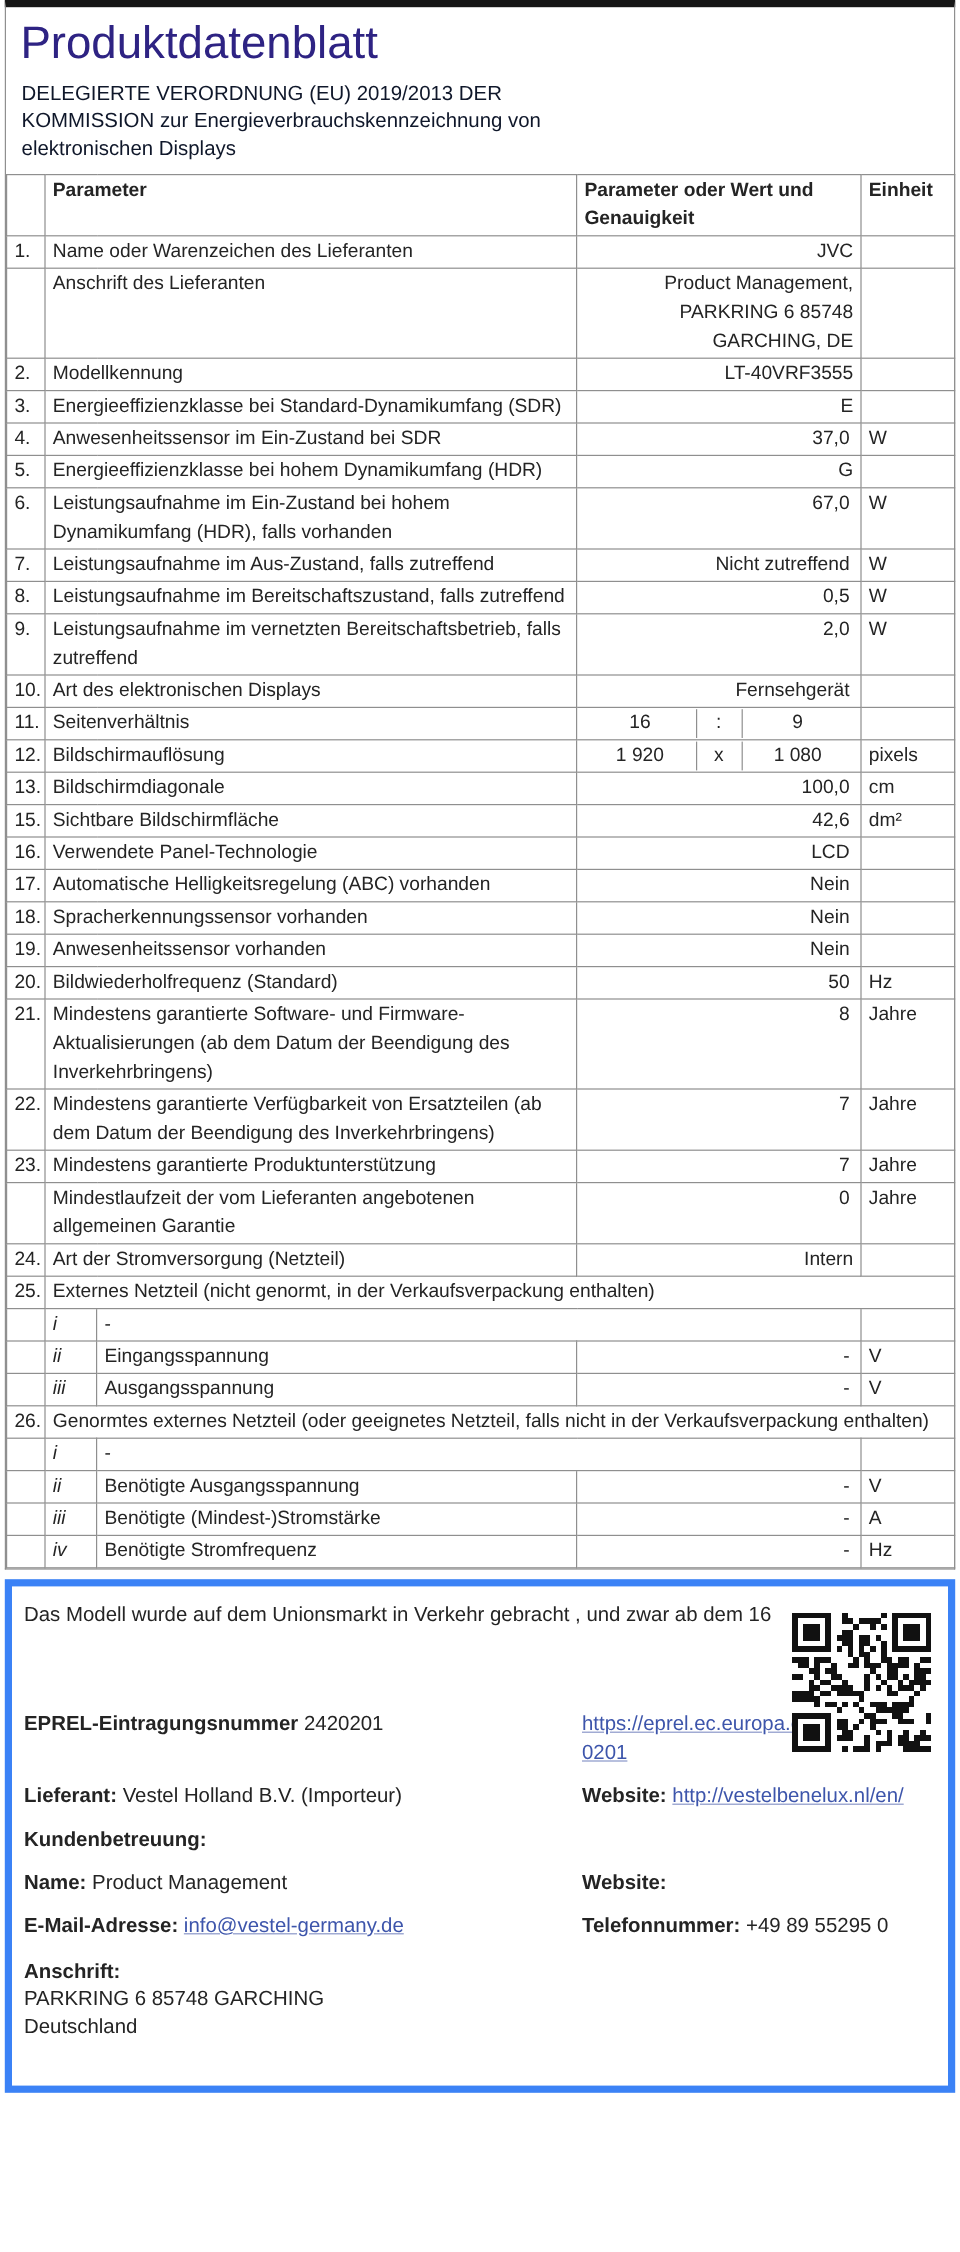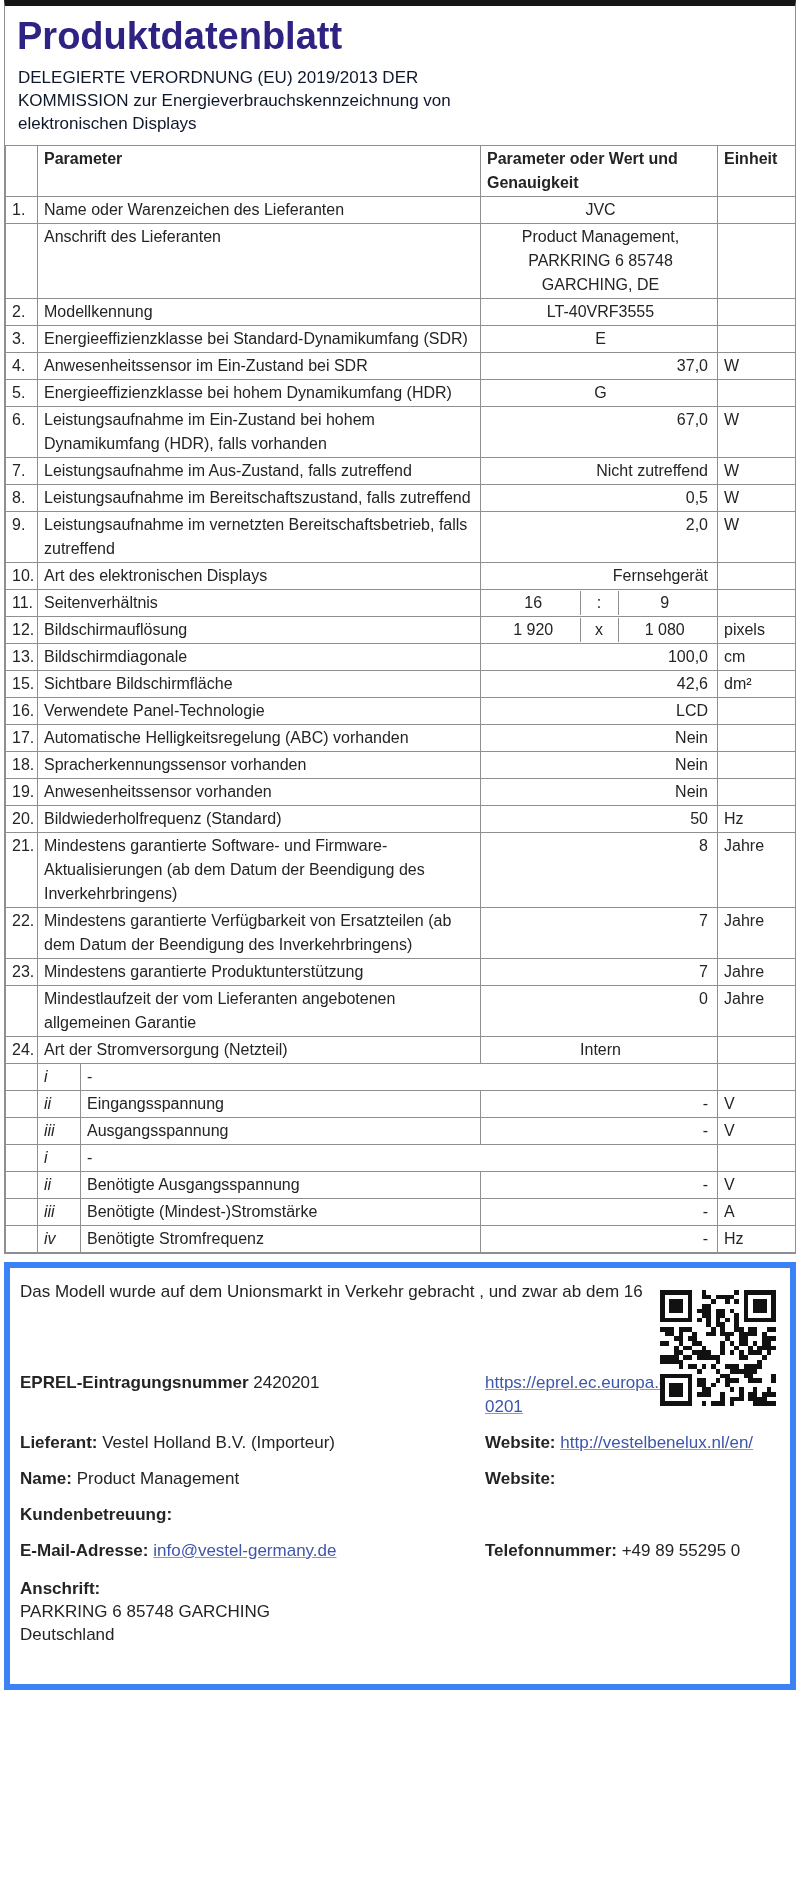--- a/index.html
+++ b/index.html
@@ -10,42 +10,42 @@
     color:#242424;
     -webkit-font-smoothing:antialiased;
   }
   .sheet {
     margin:0 4px;
     border:1px solid #8f8f8f;
     border-top:6px solid #161616;
   }
   .title-block { padding:6px 10px 10px 10px; }
   .doc-title {
-    font-size:38px; font-weight:bold; color:#2e2383;
+    font-size:38px; font-weight:normal; color:#2e2383;
     letter-spacing:0px; line-height:44px; margin:2px 0 8px 2px;
   }
   .doc-subtitle {
     font-size:17px; line-height:23px; color:#0f172a;
     max-width:500px; margin-left:3px;
   }
   table.params {
     width:100%; border-collapse:collapse; table-layout:fixed;
     font-size:16px; line-height:24px; color:#242424;
   }
   table.params td, table.params th { border:1px solid #8f8f8f; padding:1px 6px; vertical-align:top; }
   th { font-weight:bold; text-align:left; }
   col.c-num   { width:32px; }
   col.c-roman { width:43px; }
   col.c-param { width:400px; }
   col.c-val   { width:237px; }
   col.c-unit  { width:78px; }
   td.num   { padding-left:8px; }
   td.roman { font-style:italic; padding-left:10px; }
   td.param { padding-left:9px; padding-right:5px; }
-  td.val.left  { text-align:center; padding-left:9px; }
+  td.val.left  { text-align:right; padding-left:9px; }
   td.val.right { text-align:right; padding-right:9px;padding-left:14px; }
   td.unit { padding-left:10px; }
   td.section { padding-left:9px; }
   td.dashcell { padding-left:10px; padding-top:3px; padding-bottom:7px; }
   td.ratio { padding:0; }
   td.ratio .wrap { display:flex; width:100%; }
   td.ratio .p1, td.ratio .p2 { flex:1; text-align:center; }
   td.ratio .psep { width:39px; text-align:center; border-left:1px solid #8f8f8f; border-right:1px solid #8f8f8f; }
   .hdr-row th { padding:3px 6px 2px 9px; }
 
@@ -254,38 +254,46 @@
           <td class="val right">0</td>
           <td class="unit">Jahre</td>
         </tr>
         <tr>
           <td class="num">24.</td>
           <td class="param" colspan="2">Art der Stromversorgung (Netzteil)</td>
           <td class="val left">Intern</td>
           <td class="unit"></td>
         </tr>
         <tr>
+          <td class="num">25.</td>
+          <td class="param section" colspan="4">Externes Netzteil (nicht genormt, in der Verkaufsverpackung enthalten)</td>
+        </tr>
+        <tr>
           <td class="num"></td>
           <td class="roman">i</td>
           <td class="param dashcell" colspan="2">-</td>
           <td class="unit"></td>
         </tr>
         <tr>
           <td class="num"></td>
           <td class="roman">ii</td>
           <td class="param">Eingangsspannung</td>
           <td class="val right">-</td>
           <td class="unit">V</td>
         </tr>
         <tr>
           <td class="num"></td>
           <td class="roman">iii</td>
           <td class="param">Ausgangsspannung</td>
           <td class="val right">-</td>
           <td class="unit">V</td>
+        </tr>
+        <tr>
+          <td class="num">26.</td>
+          <td class="param section" colspan="4">Genormtes externes Netzteil (oder geeignetes Netzteil, falls nicht in der Verkaufsverpackung enthalten)</td>
         </tr>
         <tr>
           <td class="num"></td>
           <td class="roman">i</td>
           <td class="param dashcell" colspan="2">-</td>
           <td class="unit"></td>
         </tr>
         <tr>
           <td class="num"></td>
           <td class="roman">ii</td>
@@ -544,31 +552,31 @@
       <span>Vestel Holland B.V. (Importeur)</span>
     </div>
     <div class="f-right">
       <span class="b">Website:</span>
       <a class="link">http://vestelbenelux.nl/en/</a>
     </div>
   </div>
 
   <div class="f-row">
     <div class="f-left">
+      <span class="b">Kundenbetreuung:</span>
+    </div>
+  </div>
+
+  <div class="f-row">
+    <div class="f-left">
       <span class="b">Name:</span>
       <span>Product Management</span>
     </div>
     <div class="f-right">
       <span class="b">Website:</span>
-    </div>
-  </div>
-
-  <div class="f-row">
-    <div class="f-left">
-      <span class="b">Kundenbetreuung:</span>
     </div>
   </div>
 
   <div class="f-row">
     <div class="f-left">
       <span class="b">E-Mail-Adresse:</span>
       <a class="link">info@vestel-germany.de</a>
     </div>
     <div class="f-right">
       <span class="b">Telefonnummer:</span>

